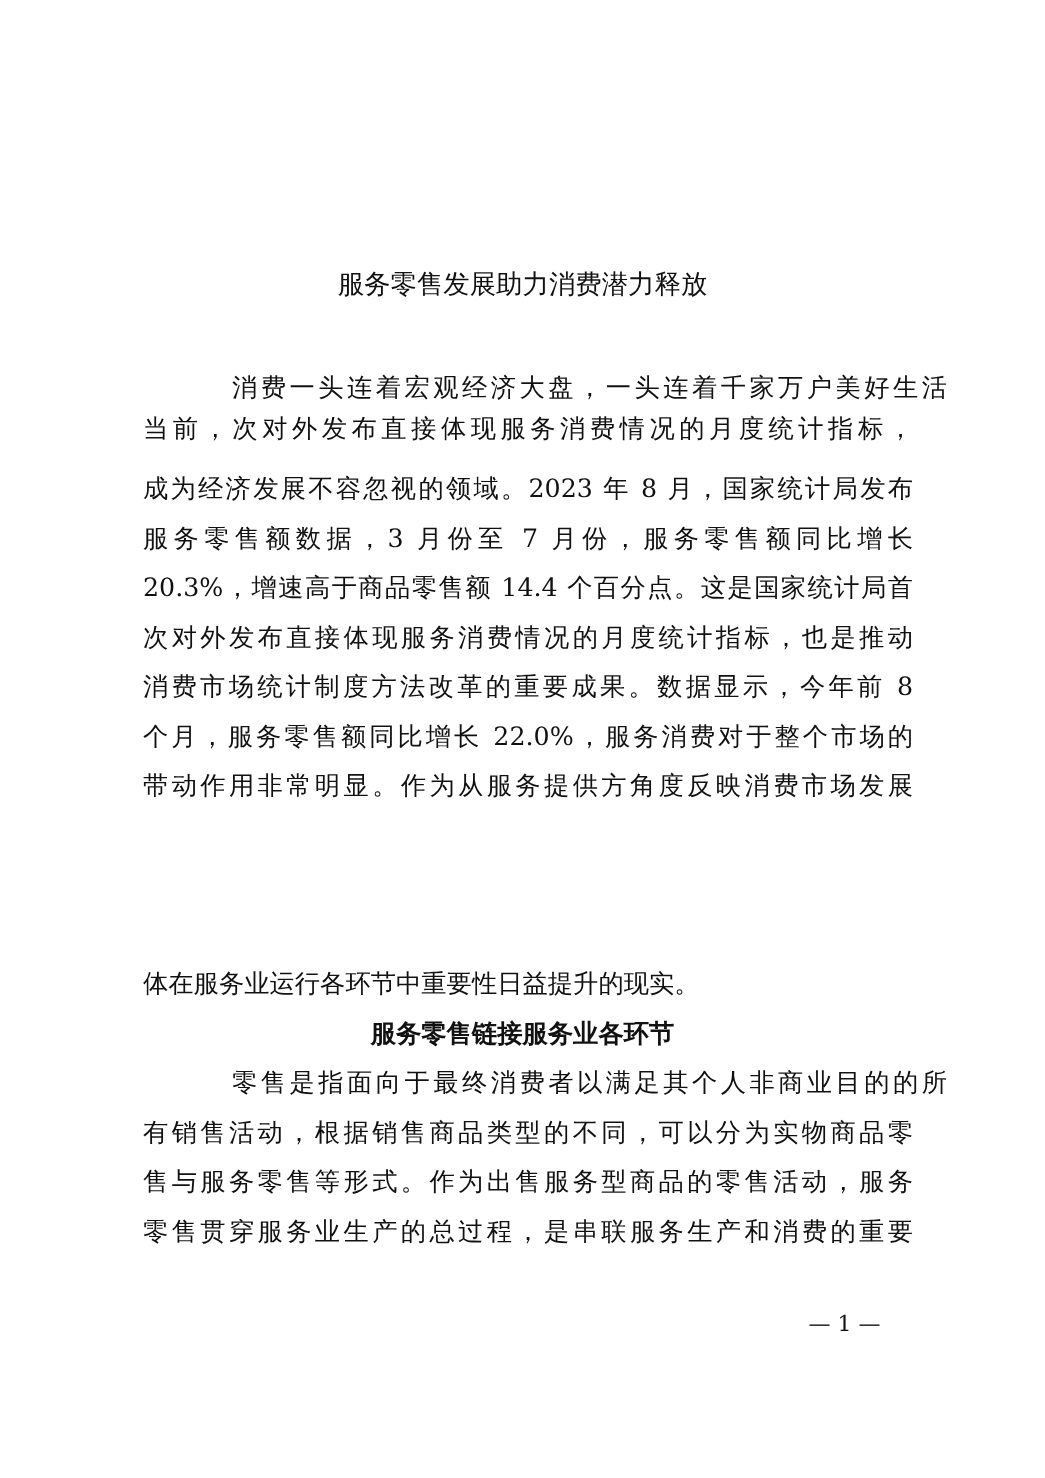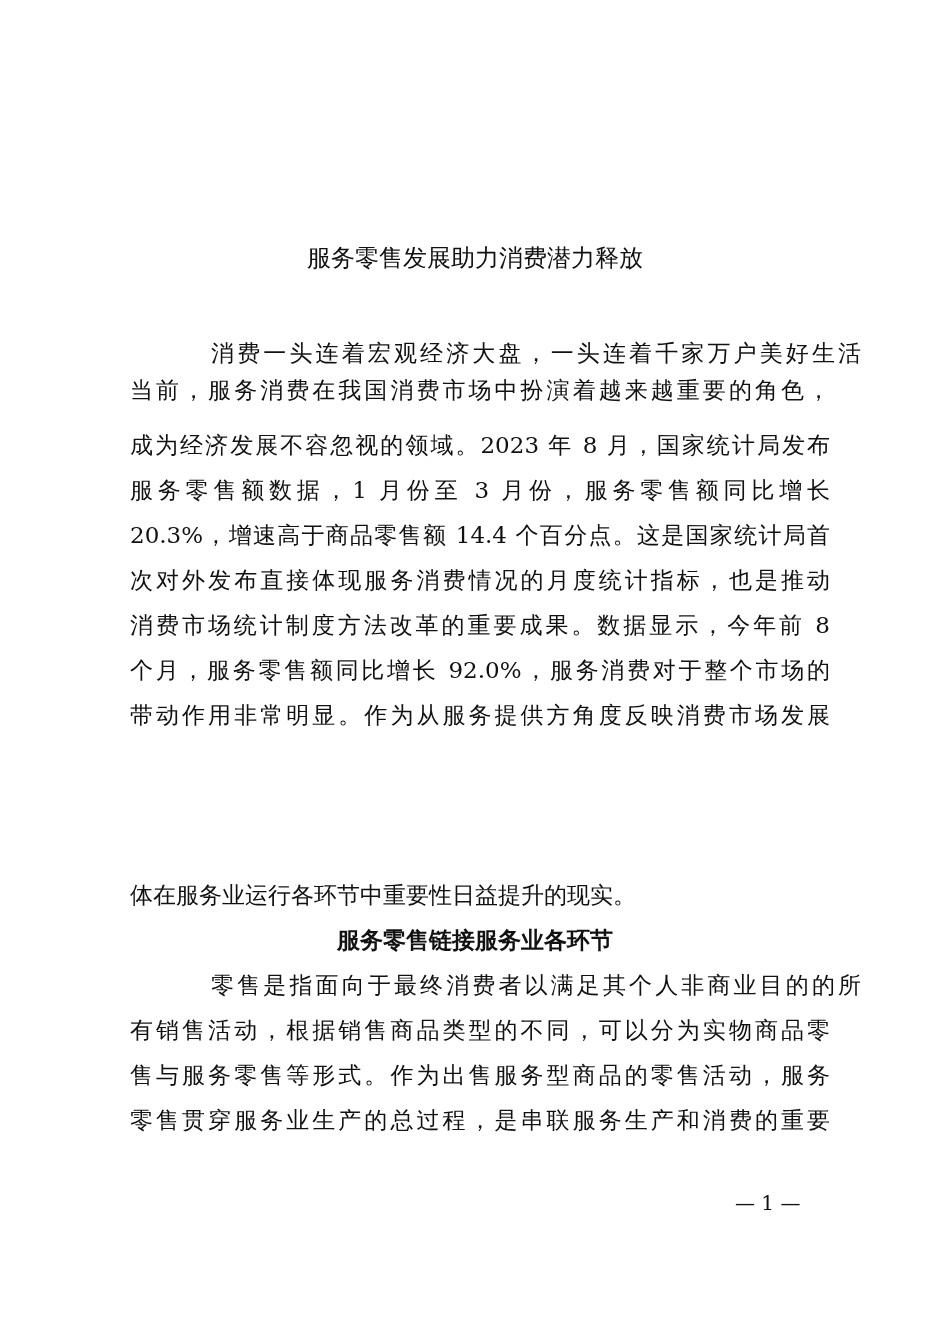--- a/index.html
+++ b/index.html
@@ -16,27 +16,27 @@
              font-size: 23px; font-weight: bold; line-height: 36px; }
   .pagenum { position: absolute; top: 1188px; left: 735px; font-size: 20px; line-height: 30px; }
 </style>
 </head>
 <body>
 
 <div class="page">
   <div class="title">服务零售发展助力消费潜力释放</div>
 
   <div class="line indent" style="top:335px">消费一头连着宏观经济大盘，一头连着千家万户美好生活</div>
-  <div class="line" style="top:372px">当前，服务消费在我国消费市场中扮演着越来越重要的角色，</div>
+  <div class="line" style="top:372px">当前，次对外发布直接体现服务消费情况的月度统计指标，</div>
   <div class="line" style="top:427px">成为经济发展不容忽视的领域。2023 年 8 月，国家统计局发布</div>
-  <div class="line" style="top:472px">服务零售额数据，1 月份至 3 月份，服务零售额同比增长</div>
+  <div class="line" style="top:472px">服务零售额数据，3 月份至 7 月份，服务零售额同比增长</div>
   <div class="line" style="top:517px">20.3%，增速高于商品零售额 14.4 个百分点。这是国家统计局首</div>
   <div class="line" style="top:562px">次对外发布直接体现服务消费情况的月度统计指标，也是推动</div>
   <div class="line" style="top:607px">消费市场统计制度方法改革的重要成果。数据显示，今年前 8</div>
-  <div class="line" style="top:652px">个月，服务零售额同比增长 92.0%，服务消费对于整个市场的</div>
+  <div class="line" style="top:652px">个月，服务零售额同比增长 22.0%，服务消费对于整个市场的</div>
   <div class="line" style="top:697px">带动作用非常明显。作为从服务提供方角度反映消费市场发展</div>
   <div class="line last" style="top:877px">体在服务业运行各环节中重要性日益提升的现实。</div>
 
   <div class="subhead" style="top:922px">服务零售链接服务业各环节</div>
 
   <div class="line indent" style="top:967px">零售是指面向于最终消费者以满足其个人非商业目的的所</div>
   <div class="line" style="top:1012px">有销售活动，根据销售商品类型的不同，可以分为实物商品零</div>
   <div class="line" style="top:1057px">售与服务零售等形式。作为出售服务型商品的零售活动，服务</div>
   <div class="line" style="top:1102px">零售贯穿服务业生产的总过程，是串联服务生产和消费的重要</div>
 

